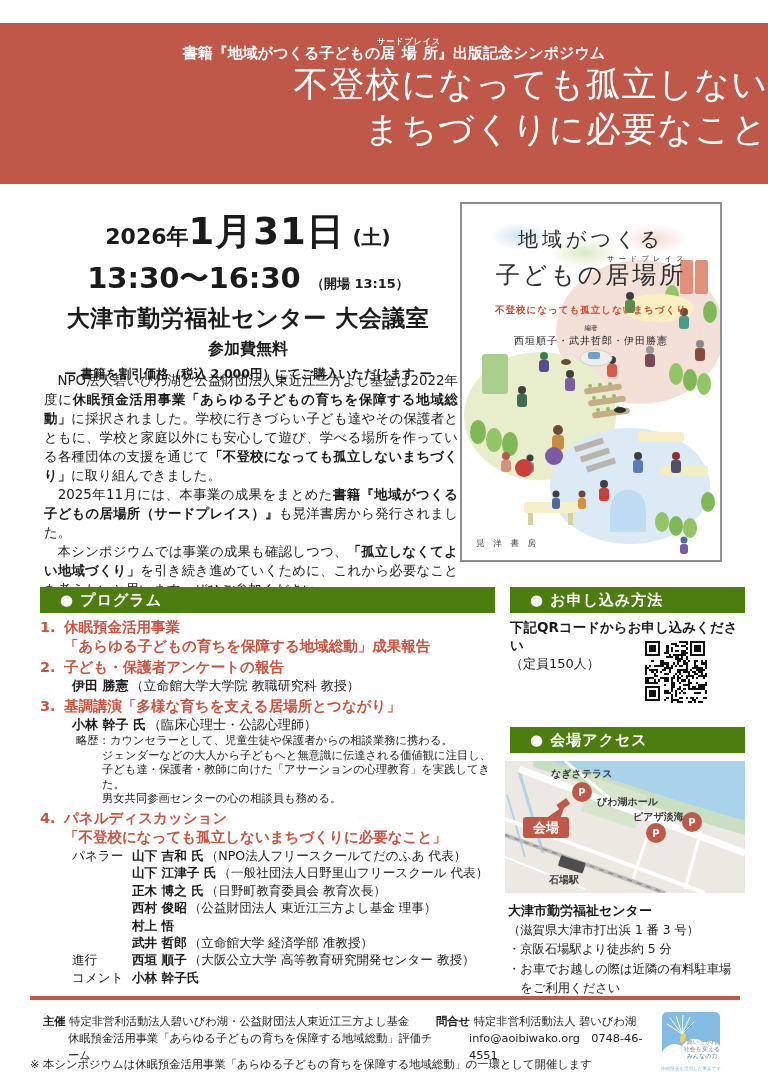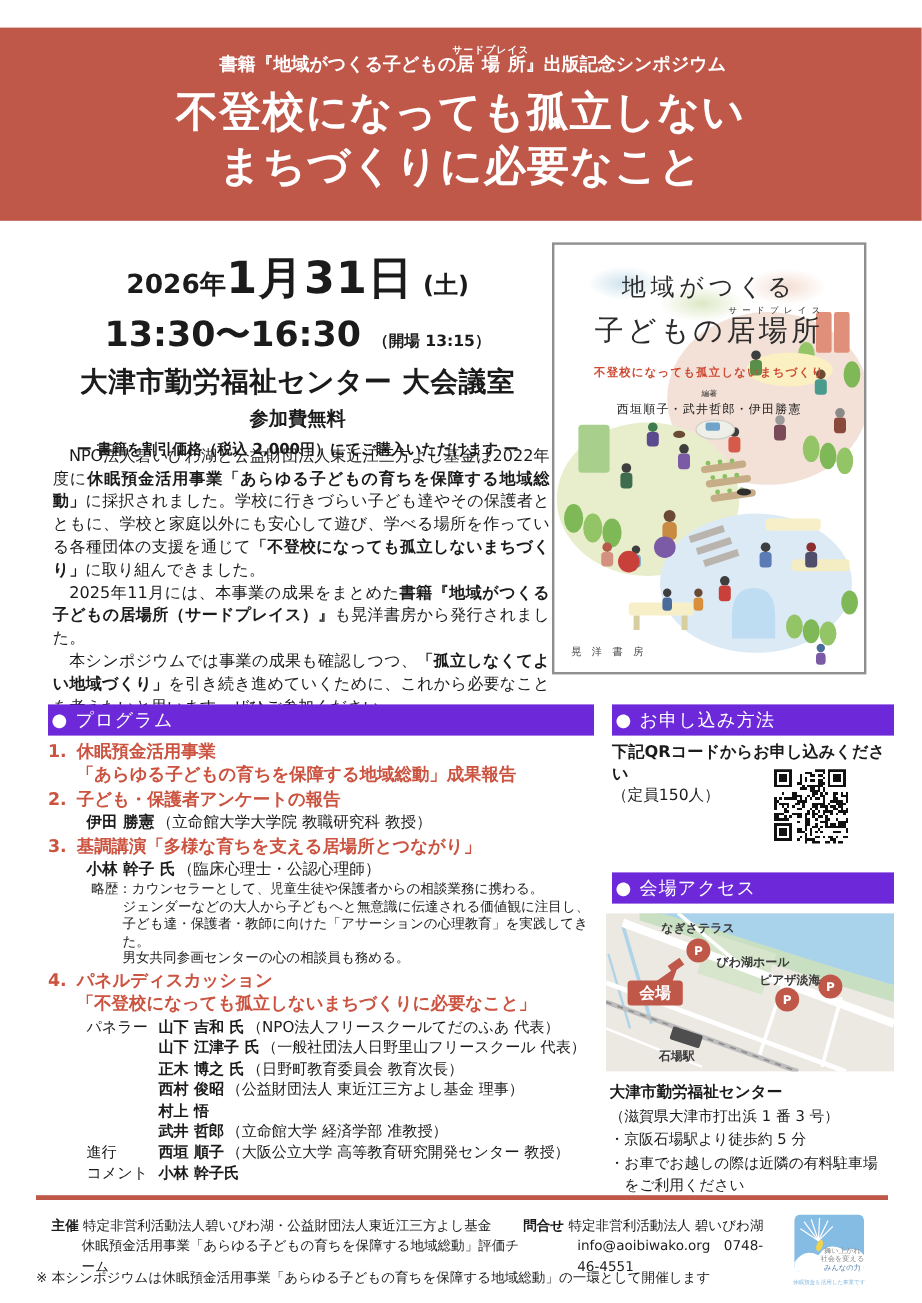--- a/index.html
+++ b/index.html
@@ -5,21 +5,21 @@
   html,body{margin:0;padding:0;}
   body{
     width:768px;height:1086px;position:relative;background:#ffffff;
     font-family:"DejaVu Sans","Liberation Sans",sans-serif;color:#1b1b1b;
     overflow:hidden;
   }
   
   .banner{position:absolute;left:0;top:23px;width:768px;height:161px;background:#C0584A;text-align:center;}
   .banner-sub{margin-top:14px;font-size:15px;font-weight:bold;color:#fff;line-height:1.1;padding-left:20px;}
   .banner-sub ruby rt{font-size:8px;letter-spacing:1px;font-weight:bold;}
-  .banner-title{font-size:35px;font-weight:700;color:#fff;line-height:45px;letter-spacing:1px;margin-top:10px;}
+  .banner-title{font-size:35px;font-weight:400;color:#fff;line-height:45px;letter-spacing:1px;margin-top:0;text-align:right;}
   
   .dateblock{position:absolute;left:36px;top:207px;width:424px;text-align:center;font-weight:bold;}
   .d-line1{font-size:22px;}
   .d-line1 .big{font-size:37px;letter-spacing:1px;}
   .d-line1 .wd{font-size:20px;}
   .d-line2{font-size:29px;margin-top:2px;}
   .d-line2 .doors{font-size:13px;}
   .d-venue{font-size:23px;margin-top:4px;letter-spacing:0.5px;}
   .d-fee{font-size:16px;margin-top:5px;}
   .d-note{font-size:12.5px;margin-top:6px;}
@@ -33,21 +33,21 @@
   .bt1{font-size:20px;letter-spacing:4px;}
   .bt2{font-size:24px;letter-spacing:3px;margin-top:2px;}
   .bt2 ruby rt{font-size:7px;letter-spacing:1px;}
   .book-sub{position:absolute;left:0;top:100px;width:100%;text-align:center;color:#CE4A33;font-size:9.5px;font-weight:bold;letter-spacing:1px;z-index:2;}
   .book-eds{position:absolute;left:0;top:120px;width:100%;text-align:center;z-index:2;}
   .book-eds .lbl{font-size:6.5px;color:#333;}
   .book-eds .names{font-size:10px;color:#222;margin-top:1px;letter-spacing:1px;}
   .book-pub{position:absolute;left:14px;bottom:10px;font-size:8.5px;letter-spacing:3px;color:#444;z-index:2;}
   .spot{position:absolute;border-radius:50%;z-index:1;}
   
-  .sec-bar{position:absolute;height:26px;background:#6d28d9;color:#fff;font-weight:normal;font-size:15px;line-height:26px;padding-left:3px;box-sizing:border-box;letter-spacing:1px;}
+  .sec-bar{position:absolute;height:26px;background:#4d7c0f;color:#fff;font-weight:bold;font-size:15px;line-height:26px;padding-left:20px;box-sizing:border-box;letter-spacing:1px;}
   .bar-program{left:40px;top:587px;width:455px;}
   .bar-apply{left:510px;top:587px;width:235px;}
   .bar-access{left:510px;top:727px;width:235px;}
   
   .program{position:absolute;left:40px;top:618px;width:458px;}
   .p-title{color:#CB5340;font-weight:bold;font-size:14.5px;line-height:19px;display:flex;}
   .p-num{width:24px;flex:none;}
   .p-title2{margin-left:24px;}
   .p-speaker{font-size:13px;line-height:18px;margin-left:32px;}
   .p-speaker b{margin-right:2px;}
@@ -65,21 +65,21 @@
   .map{position:absolute;left:505px;top:761px;width:240px;height:132px;}
   .access-text{position:absolute;left:508px;top:901px;width:240px;font-size:12.3px;line-height:19.5px;}
   .access-text .vn{font-weight:bold;font-size:13px;}
   
   .sep{position:absolute;left:30px;top:996px;width:710px;height:4px;background:#C0584A;}
   .foot-host{position:absolute;left:43px;top:1013px;width:390px;font-size:11.3px;line-height:17px;}
   .foot-host .lbl{font-weight:bold;}
   .foot-host .ind{margin-left:25px;}
   .foot-contact{position:absolute;left:436px;top:1013px;width:215px;font-size:11.3px;line-height:17px;}
   .foot-contact .lbl{font-weight:bold;}
-  .foot-contact .ind{margin-left:45px;}
+  .foot-contact .ind{margin-left:33px;}
   .foot-note{position:absolute;left:30px;top:1057px;width:600px;font-size:11.3px;}
   .logo{position:absolute;left:660px;top:1012px;width:62px;height:66px;}
 </style>
 </head>
 <body>
 
 <div class="banner">
   <div class="banner-sub">
     <span>書籍『地域がつくる子どもの</span><ruby><span>居場所</span><rt>サードプレイス</rt></ruby><span>』出版記念シンポジウム</span>
   </div>

